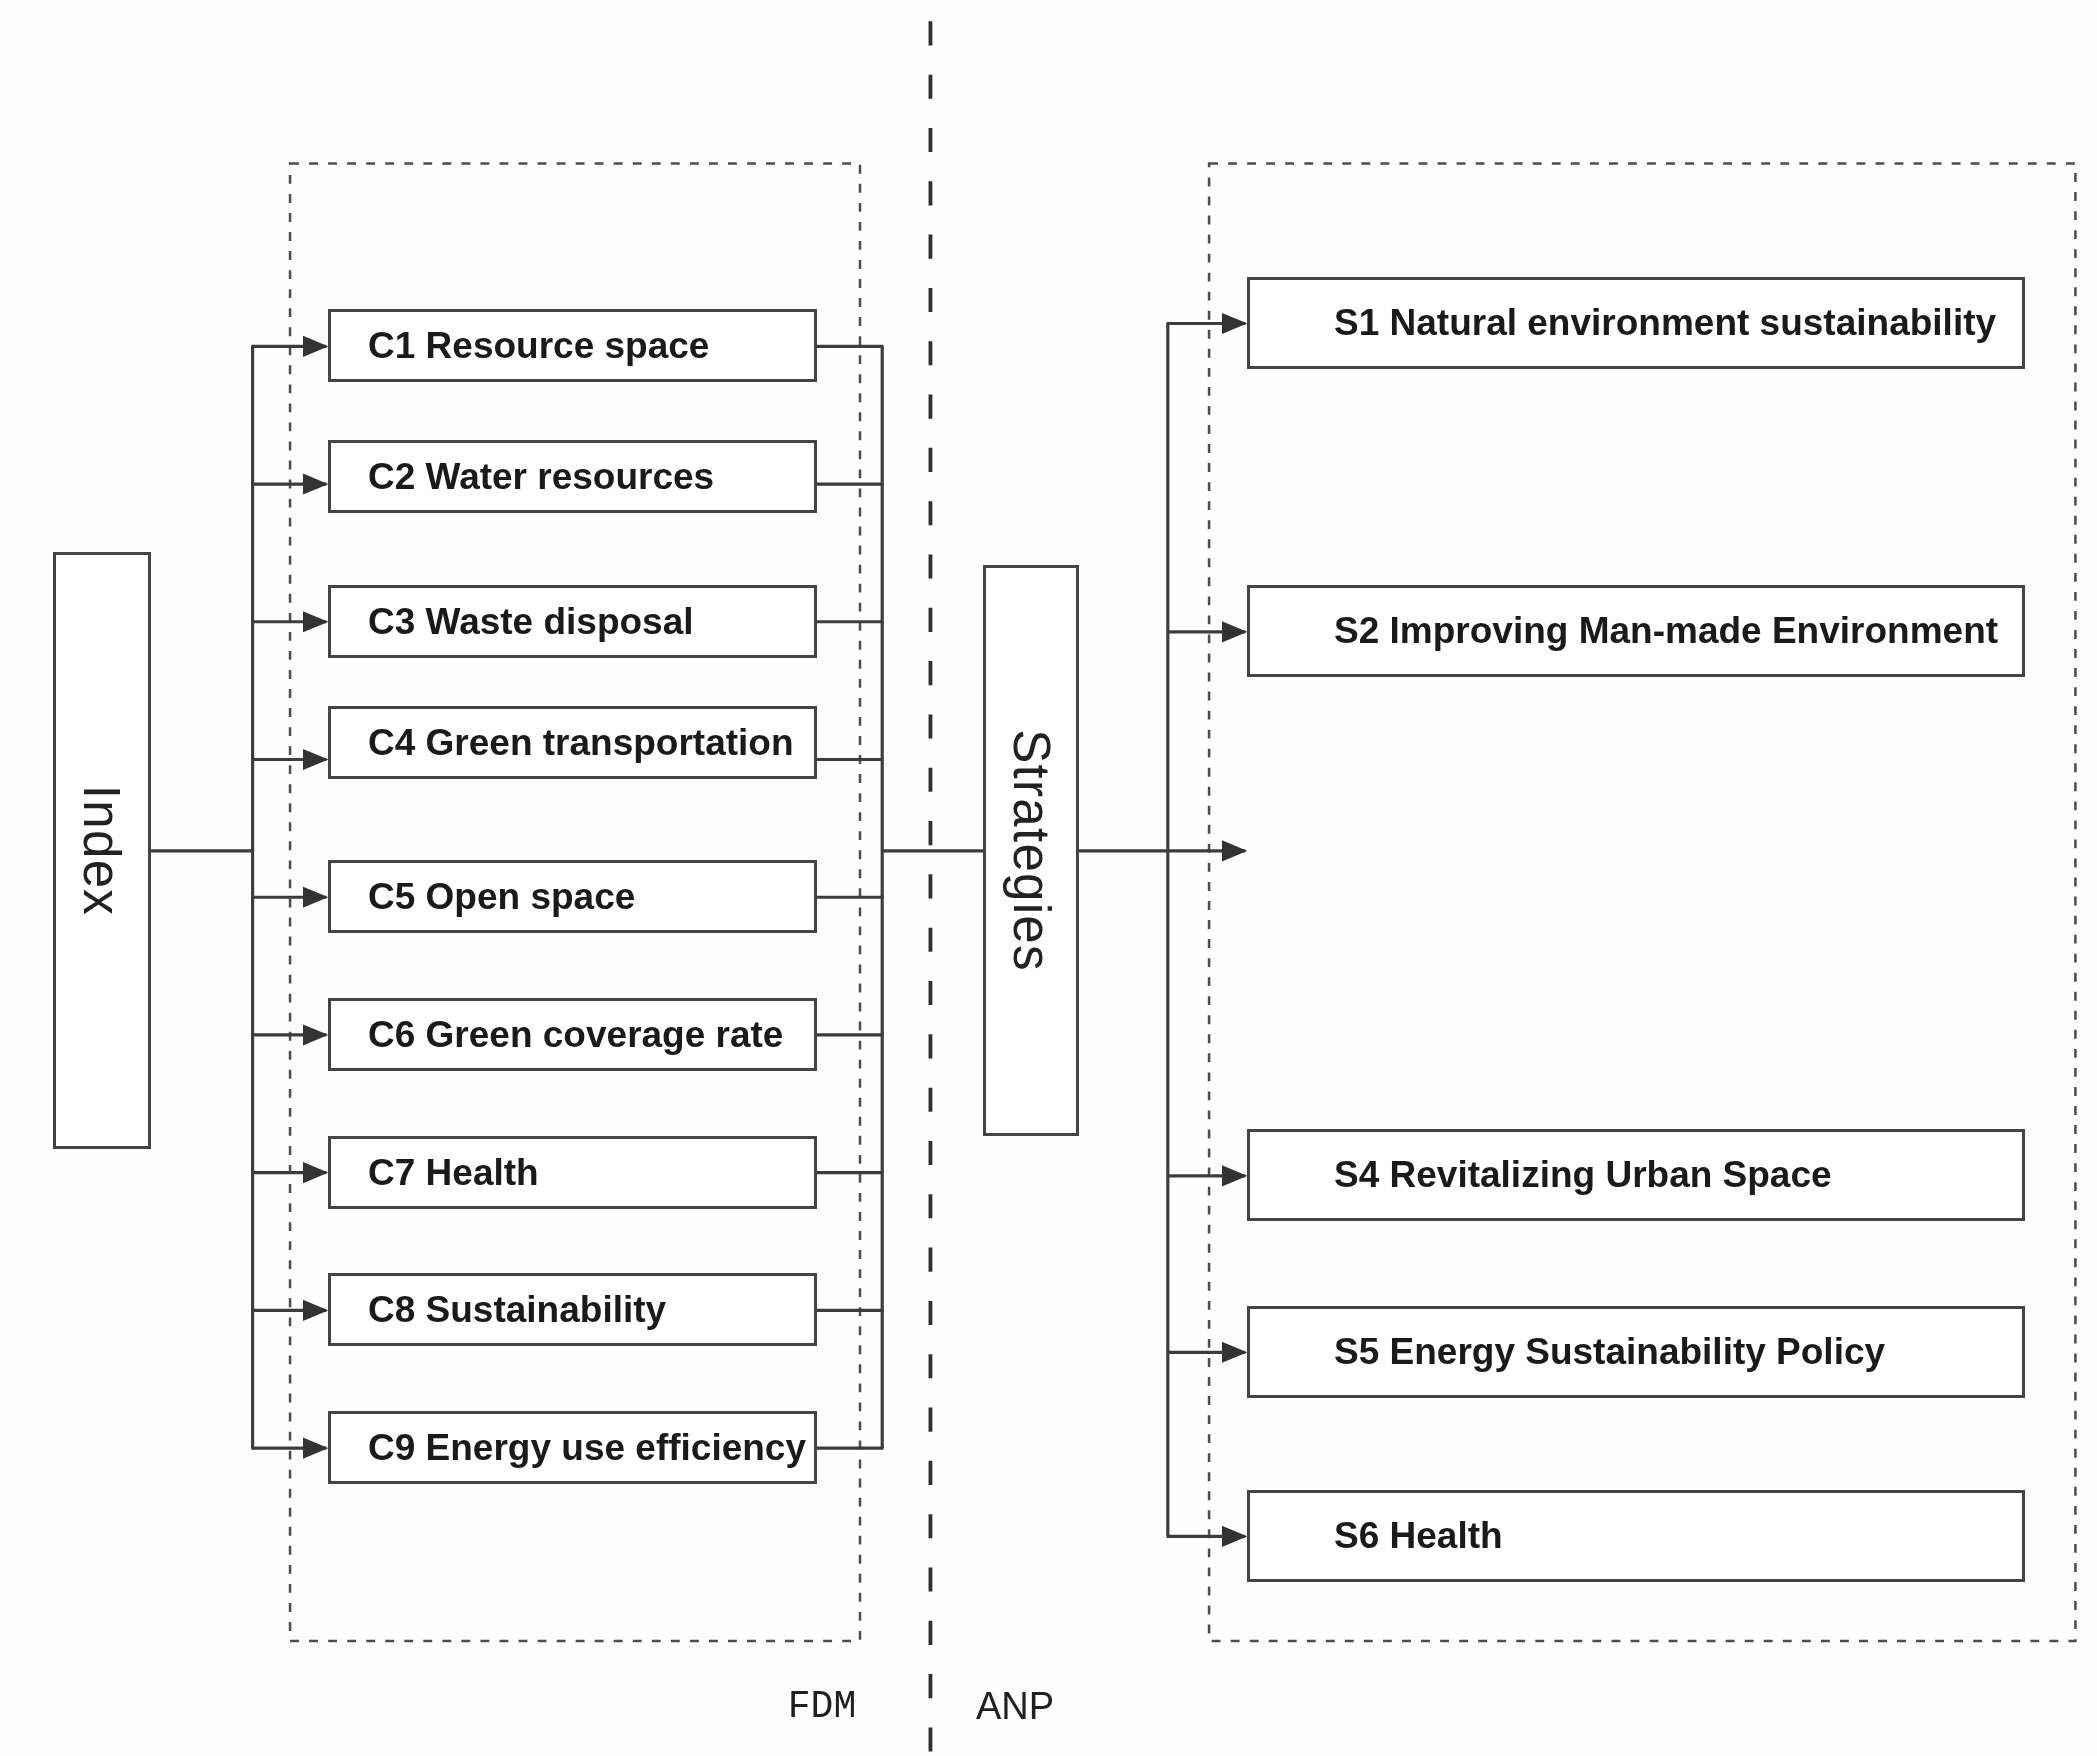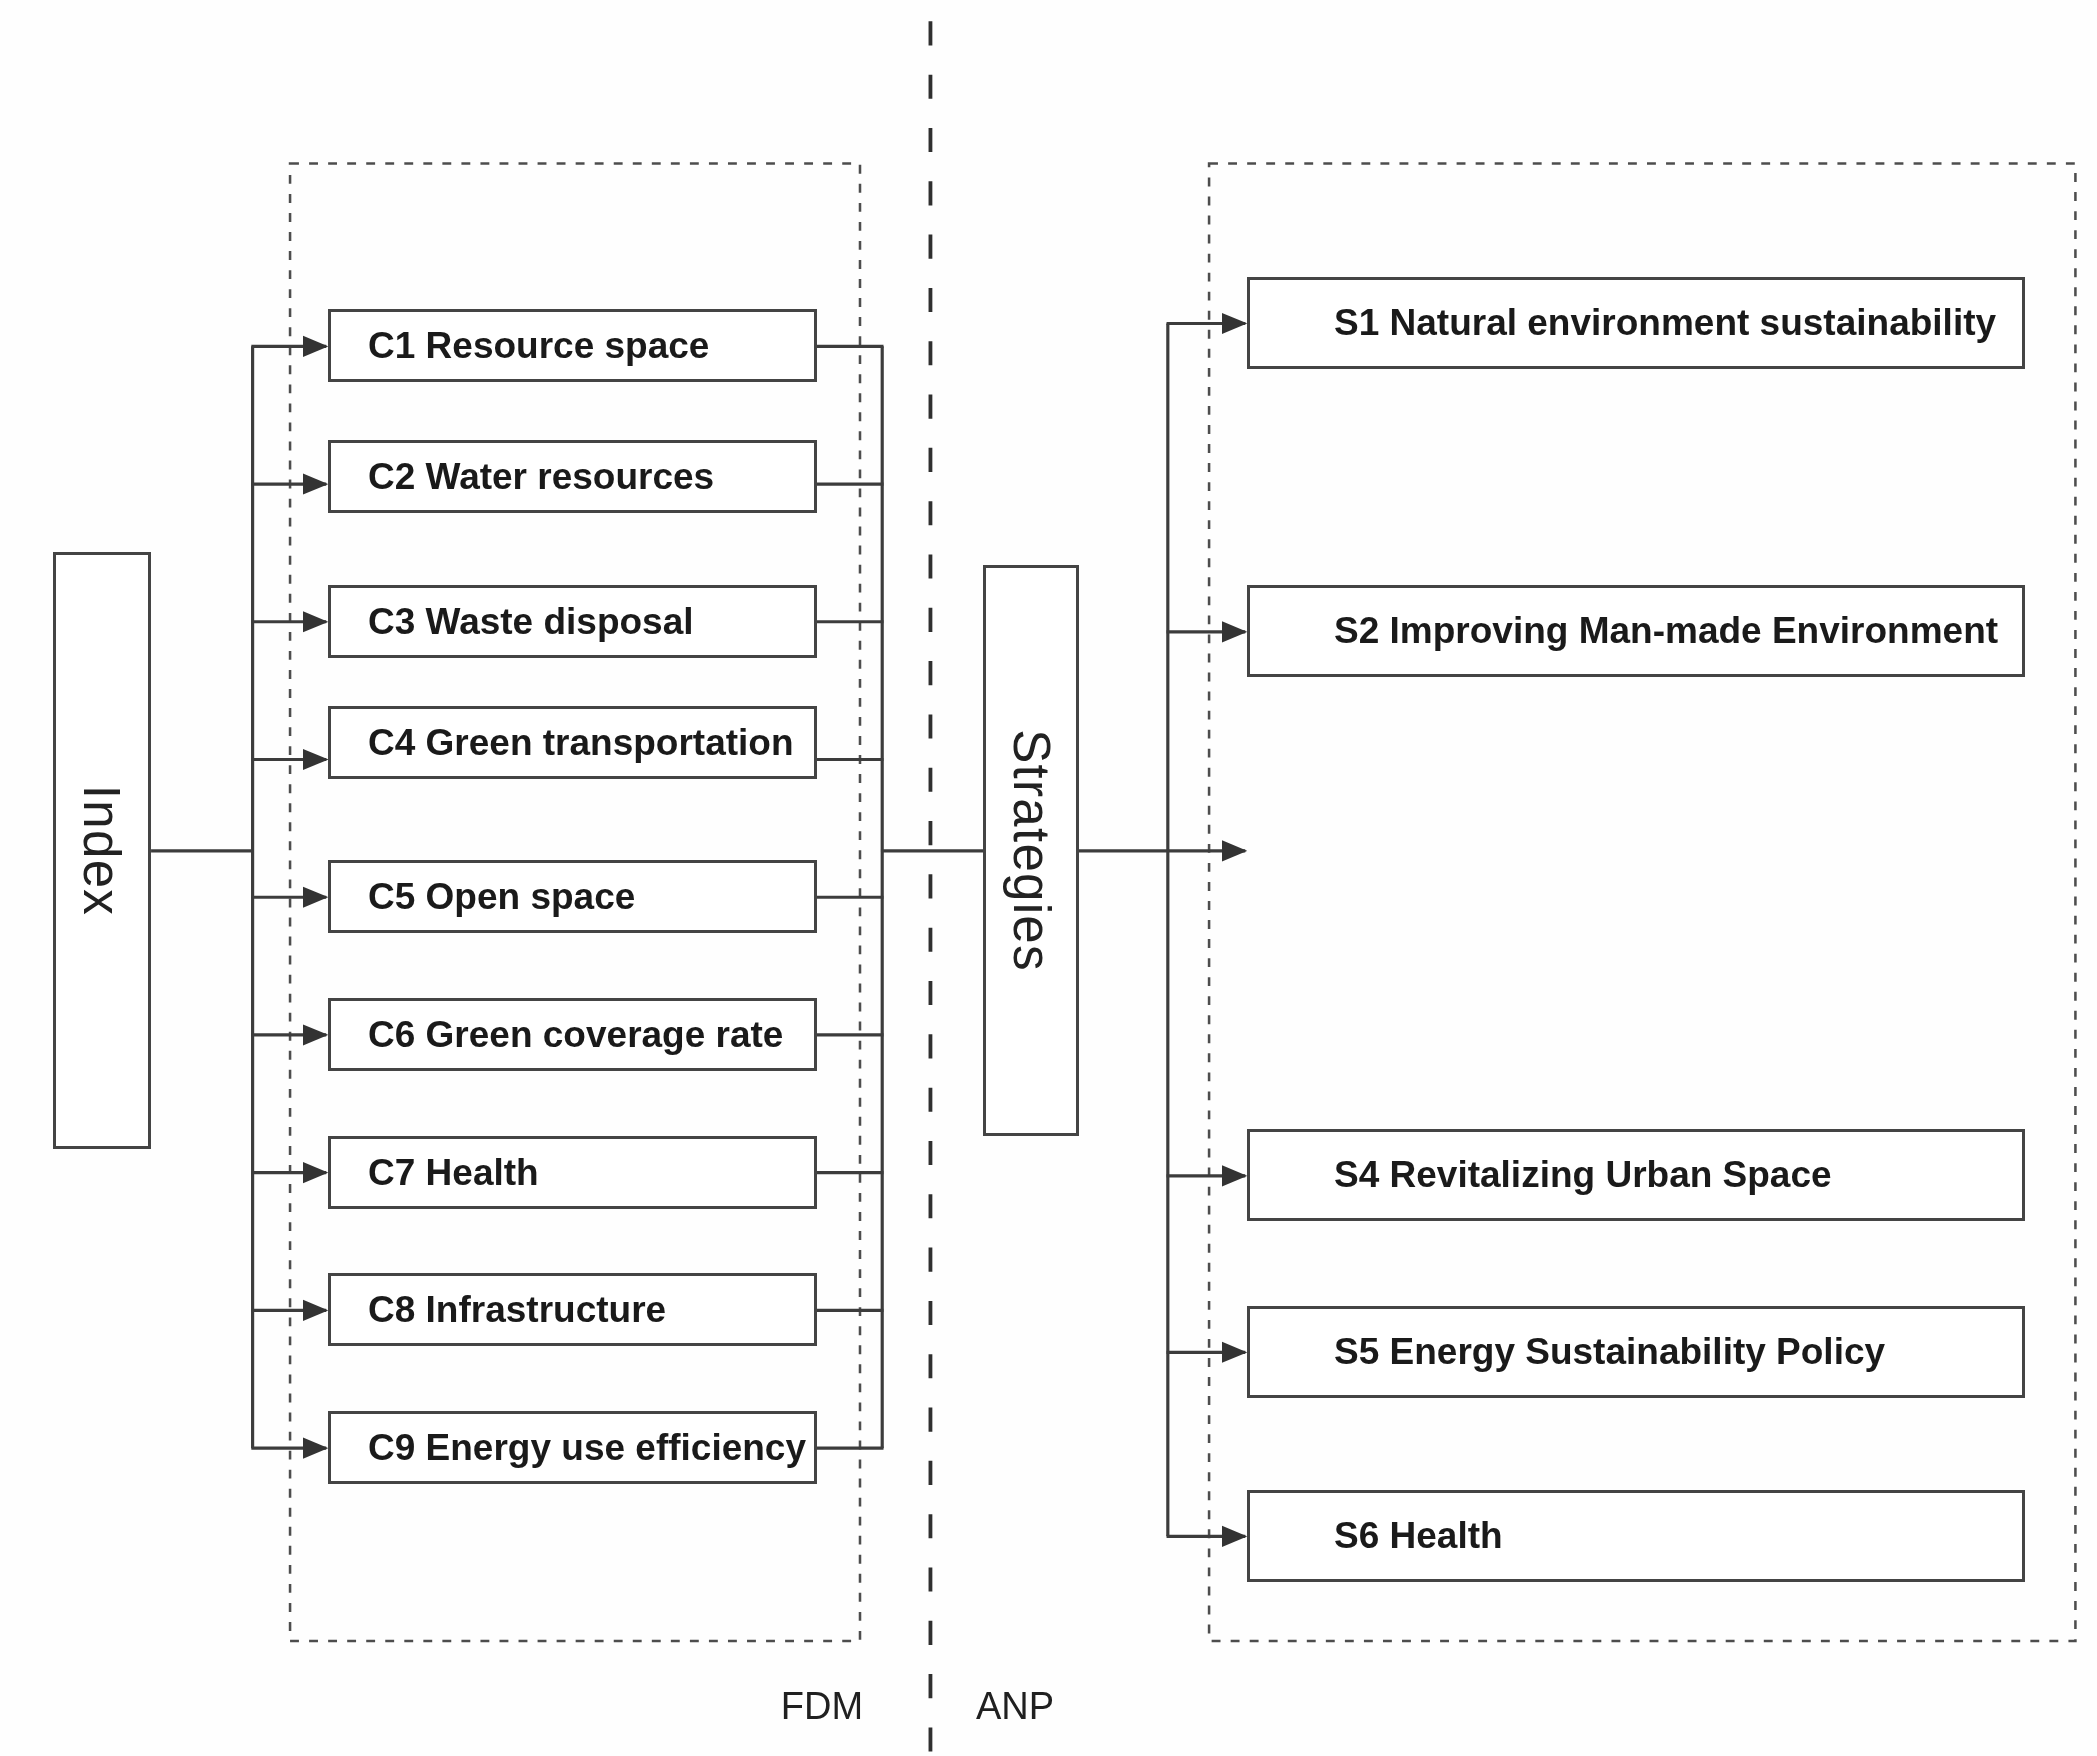--- a/index.html
+++ b/index.html
@@ -70,21 +70,21 @@
   }
   .method-label {
     position: absolute;
     top: 1685px;
     width: 190px;
     text-align: center;
     font-size: 38px;
     font-weight: 400;
     color: #202020;
   }
-  .method-label.fdm { left: 727px; }
+  .method-label.fdm { left: 727px; font-family: Liberation Mono, monospace; }
   .method-label.anp { left: 920px; }
 </style>
 </head>
 <body>
 
 <div class="canvas">
 
   <svg class="wires" viewBox="0 0 3304 2767">
     <defs>
       <marker id="arr" viewBox="0 0 12 10" refX="11" refY="5" markerWidth="8" markerHeight="7" orient="auto">
@@ -142,21 +142,21 @@
     <span class="vlabel">Strategies</span>
   </div>
 
   <div class="node cbox" style="top:309px">C1 Resource space</div>
   <div class="node cbox" style="top:440px">C2 Water resources</div>
   <div class="node cbox" style="top:585px">C3 Waste disposal</div>
   <div class="node cbox" style="top:706px">C4 Green transportation</div>
   <div class="node cbox" style="top:860px">C5 Open space</div>
   <div class="node cbox" style="top:998px">C6 Green coverage rate</div>
   <div class="node cbox" style="top:1136px">C7 Health</div>
-  <div class="node cbox" style="top:1273px">C8 Infrastructure</div>
+  <div class="node cbox" style="top:1273px">C8 Sustainability</div>
   <div class="node cbox" style="top:1411px">C9 Energy use efficiency</div>
 
   <div class="node sbox" style="top:277px">S1 Natural environment sustainability</div>
   <div class="node sbox" style="top:585px">S2 Improving Man-made Environment</div>
   <div class="node sbox" style="top:1129px">S4 Revitalizing Urban Space</div>
   <div class="node sbox" style="top:1306px">S5 Energy Sustainability Policy</div>
   <div class="node sbox" style="top:1490px">S6 Health</div>
 
   <div class="method-label fdm">FDM</div>
   <div class="method-label anp">ANP</div>

